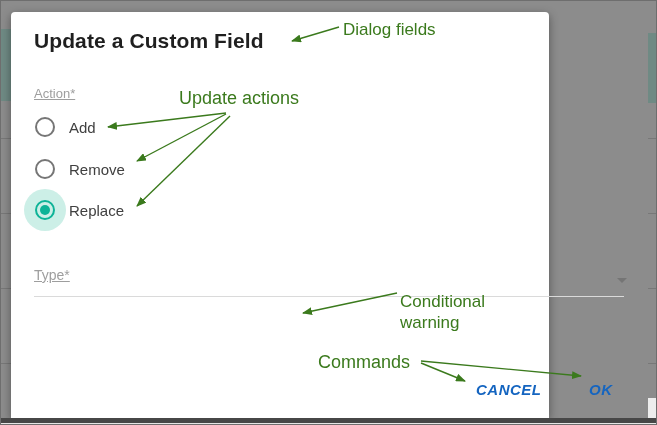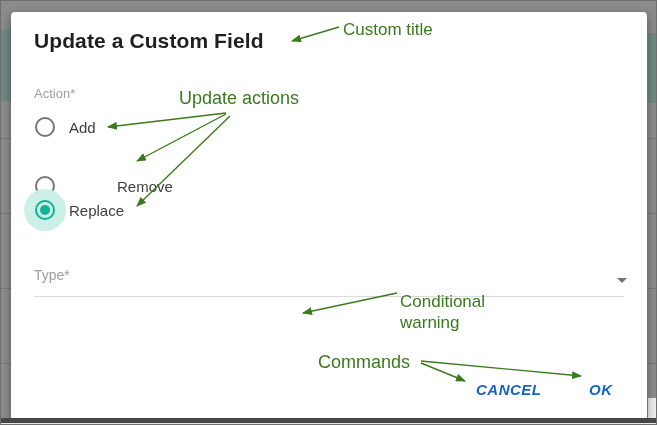--- a/index.html
+++ b/index.html
@@ -9,29 +9,29 @@
   }
   
   .bg-teal{position:absolute;background:#6f8a84;}
   .bg-line{position:absolute;height:1px;background:rgba(0,0,0,0.14);}
   .bg-light{position:absolute;background:#ededed;}
   .bottom-band{position:absolute;left:0;top:417px;width:657px;height:5px;background:#474747;z-index:6;}
   .bottom-light{position:absolute;left:0;top:422px;width:657px;height:3px;background:#e6e6e6;z-index:6;}
 
   
   .dialog{
-    position:absolute;left:10px;top:11px;width:636px;height:406px;
+    position:absolute;left:10px;top:11px;width:538px;height:406px;
     background:#ffffff;border-radius:4px 4px 0 0;
     box-shadow:0 3px 10px rgba(0,0,0,0.40);z-index:1;
   }
   .dlg-title{
     position:absolute;left:23px;top:17px;margin:0;
     font-size:21px;font-weight:bold;color:#1f1f1f;letter-spacing:0.1px;
   }
-  .field-caption{position:absolute;left:23px;font-size:13px;color:#9e9e9e;}
+  .field-caption{position:absolute;left:23px;font-size:13px;color:#9e9e9e;text-decoration:underline;}
   .cap-action{top:74px;}
   .cap-type{top:258px;font-size:14px;}
 
   .radio-row{position:absolute;left:13px;height:42px;display:flex;align-items:center;}
   .radio{position:relative;width:42px;height:42px;flex:0 0 42px;}
   .halo{position:absolute;left:0;top:0;width:42px;height:42px;border-radius:50%;background:#ccefe7;}
   .ring{
     position:absolute;left:11px;top:11px;width:16px;height:16px;border-radius:50%;
     border:2px solid #767676;background:#fff;
   }
@@ -88,21 +88,21 @@
 
     <span class="field-caption cap-action">Action*</span>
 
     <div class="radio-row" style="top:94px;">
       <span class="radio">
           <span class="ring"></span>
         </span>
       <span class="radio-label">Add</span>
     </div>
 
-    <div class="radio-row" style="top:153px;gap:48px;">
+    <div class="radio-row" style="top:136px;">
       <span class="radio">
           <span class="ring"></span>
         </span>
       <span class="radio-label">Remove</span>
     </div>
 
     <div class="radio-row" style="top:177px;">
       <span class="radio">
         <span class="halo"></span>
         <span class="ring sel">
@@ -131,21 +131,21 @@
     </defs>
     <line x1="338" y1="26" x2="291" y2="40" stroke="#3b7a1d" stroke-width="1.4" marker-end="url(#ah)"></line>
     <line x1="225" y1="112" x2="107" y2="126" stroke="#3b7a1d" stroke-width="1.4" marker-end="url(#ah)"></line>
     <line x1="225" y1="113" x2="136" y2="160" stroke="#3b7a1d" stroke-width="1.4" marker-end="url(#ah)"></line>
     <line x1="229" y1="115" x2="136" y2="205" stroke="#3b7a1d" stroke-width="1.4" marker-end="url(#ah)"></line>
     <line x1="396" y1="292" x2="302" y2="312" stroke="#3b7a1d" stroke-width="1.4" marker-end="url(#ah)"></line>
     <line x1="420" y1="362" x2="464" y2="380" stroke="#3b7a1d" stroke-width="1.4" marker-end="url(#ah)"></line>
     <line x1="420" y1="360" x2="580" y2="375" stroke="#3b7a1d" stroke-width="1.4" marker-end="url(#ah)"></line>
   </svg>
 
-  <div class="annot an-dialog-title">Custom title</div>
+  <div class="annot an-dialog-title">Dialog fields</div>
   <div class="annot an-update-actions">Update actions</div>
   <div class="annot an-cond">
     <div>Conditional</div>
     <div>warning</div>
   </div>
   <div class="annot an-commands">Commands</div>
 
   <div class="bottom-band"></div>
   <div class="bottom-light"></div>
 </div>

